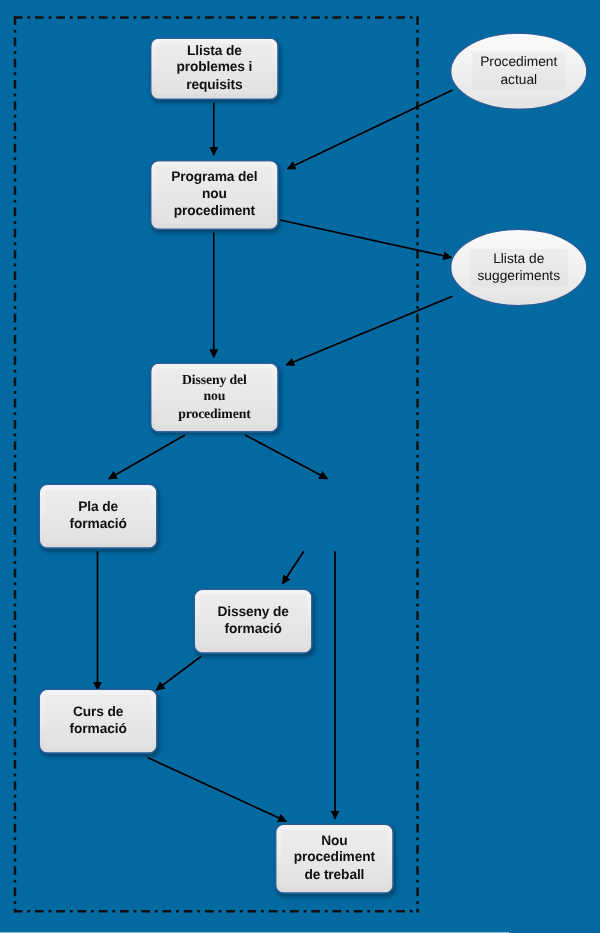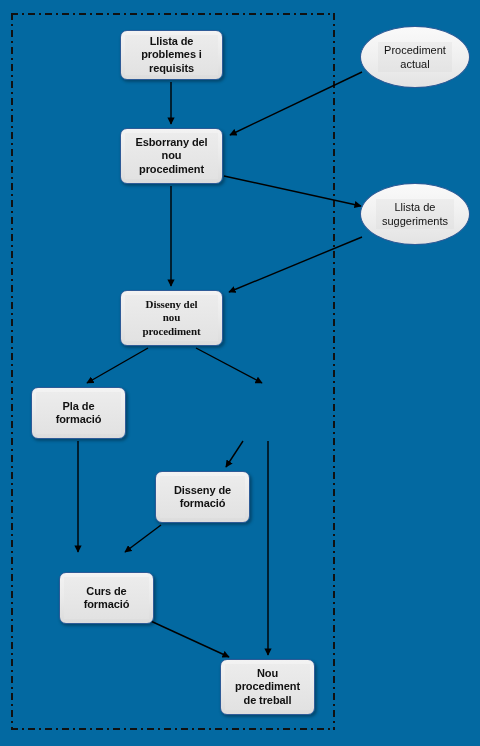--- a/index.html
+++ b/index.html
@@ -166,21 +166,21 @@
 
   <div class="enode" style="left:360px; top:26px; width:110px; height:62px;">
     <span class="inner">
       <span class="label">Procediment
 actual</span>
     </span>
   </div>
 
   <div class="node" style="left:120px; top:128px; width:103px; height:56px;">
     <span class="inner">
-      <span class="label">Esborrany  del
+      <span class="label">Programa  del
 nou
 procediment</span>
     </span>
   </div>
 
   <div class="enode" style="left:360px; top:183px; width:110px; height:62px;">
     <span class="inner">
       <span class="label">Llista de
 suggeriments</span>
     </span>
@@ -202,21 +202,21 @@
   </div>
 
 
   <div class="node" style="left:155px; top:471px; width:95px; height:52px;">
     <span class="inner">
       <span class="label">Disseny de
 formació</span>
     </span>
   </div>
 
-  <div class="node" style="left:31px; top:572px; width:95px; height:52px;margin-left:28px;">
+  <div class="node" style="left:31px; top:551px; width:95px; height:52px;">
     <span class="inner">
       <span class="label">Curs de
 formació</span>
     </span>
   </div>
 
   <div class="node" style="left:220px; top:659px; width:95px; height:56px;">
     <span class="inner">
       <span class="label">Nou
 procediment

